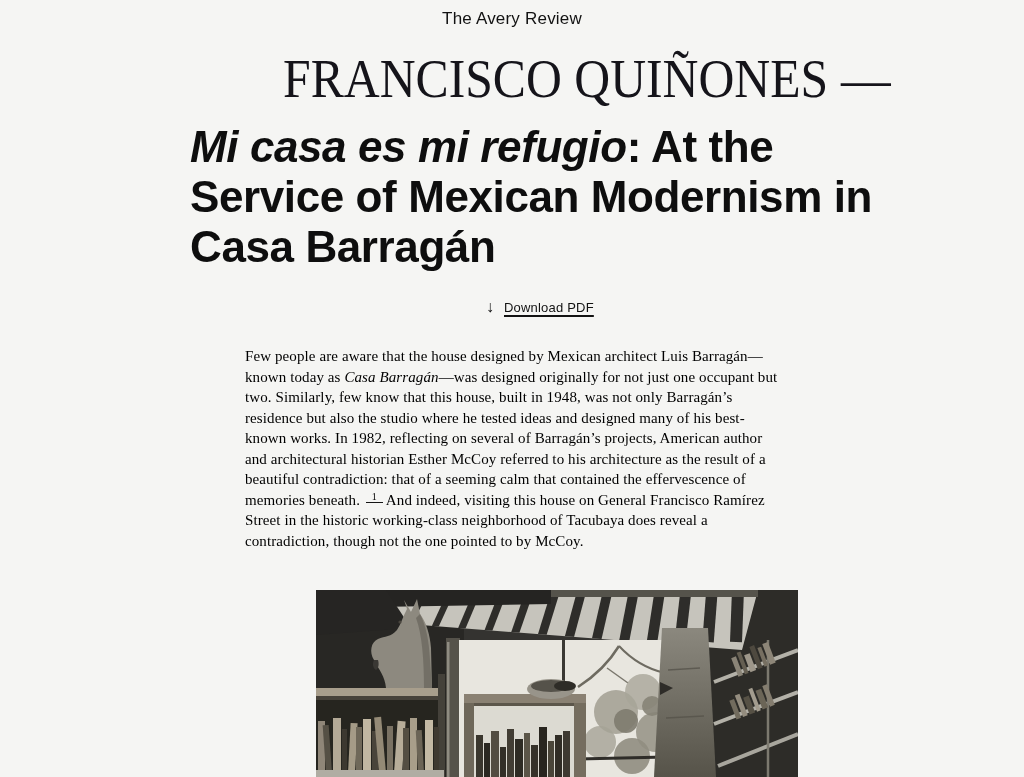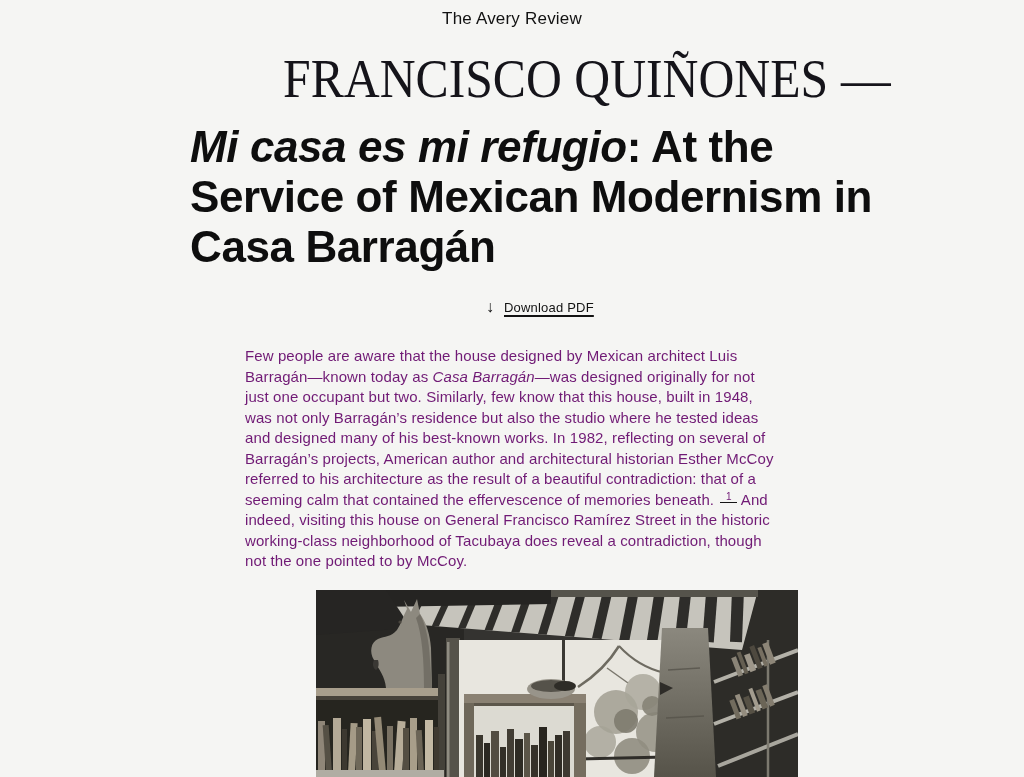--- a/index.html
+++ b/index.html
@@ -32,21 +32,21 @@
     display:flex; align-items:center; gap:10px;
     color:#121212; text-decoration:none; cursor:pointer;
   }
   .dl-arrow { font-size:16px; line-height:16px; }
   .dl-label {
     font-size:13px; letter-spacing:.2px;
     text-decoration:underline; text-underline-offset:3px; text-decoration-thickness:1.5px;
   }
   .body-paragraph {
     position:absolute; top:346px; left:245px; width:537px;
-    font-size:15px; line-height:20.5px; letter-spacing:.1px; margin:0; color:#701a75;
+    font-size:15px; line-height:20.5px; letter-spacing:.1px; margin:0; color:#000000;font-family:Liberation Serif, serif;
   }
   sup.seg-footnote {
     display:inline-block; min-width:17px; text-align:center;
     font-size:10px; line-height:10px; vertical-align:5px;
     border-bottom:1.5px solid #151515; margin-left:2px; cursor:pointer;
   }
   .article-figure {
     position:absolute; top:590px; left:316px; width:482px; height:187px;
     margin:0; overflow:hidden; background:#353430;
   }

